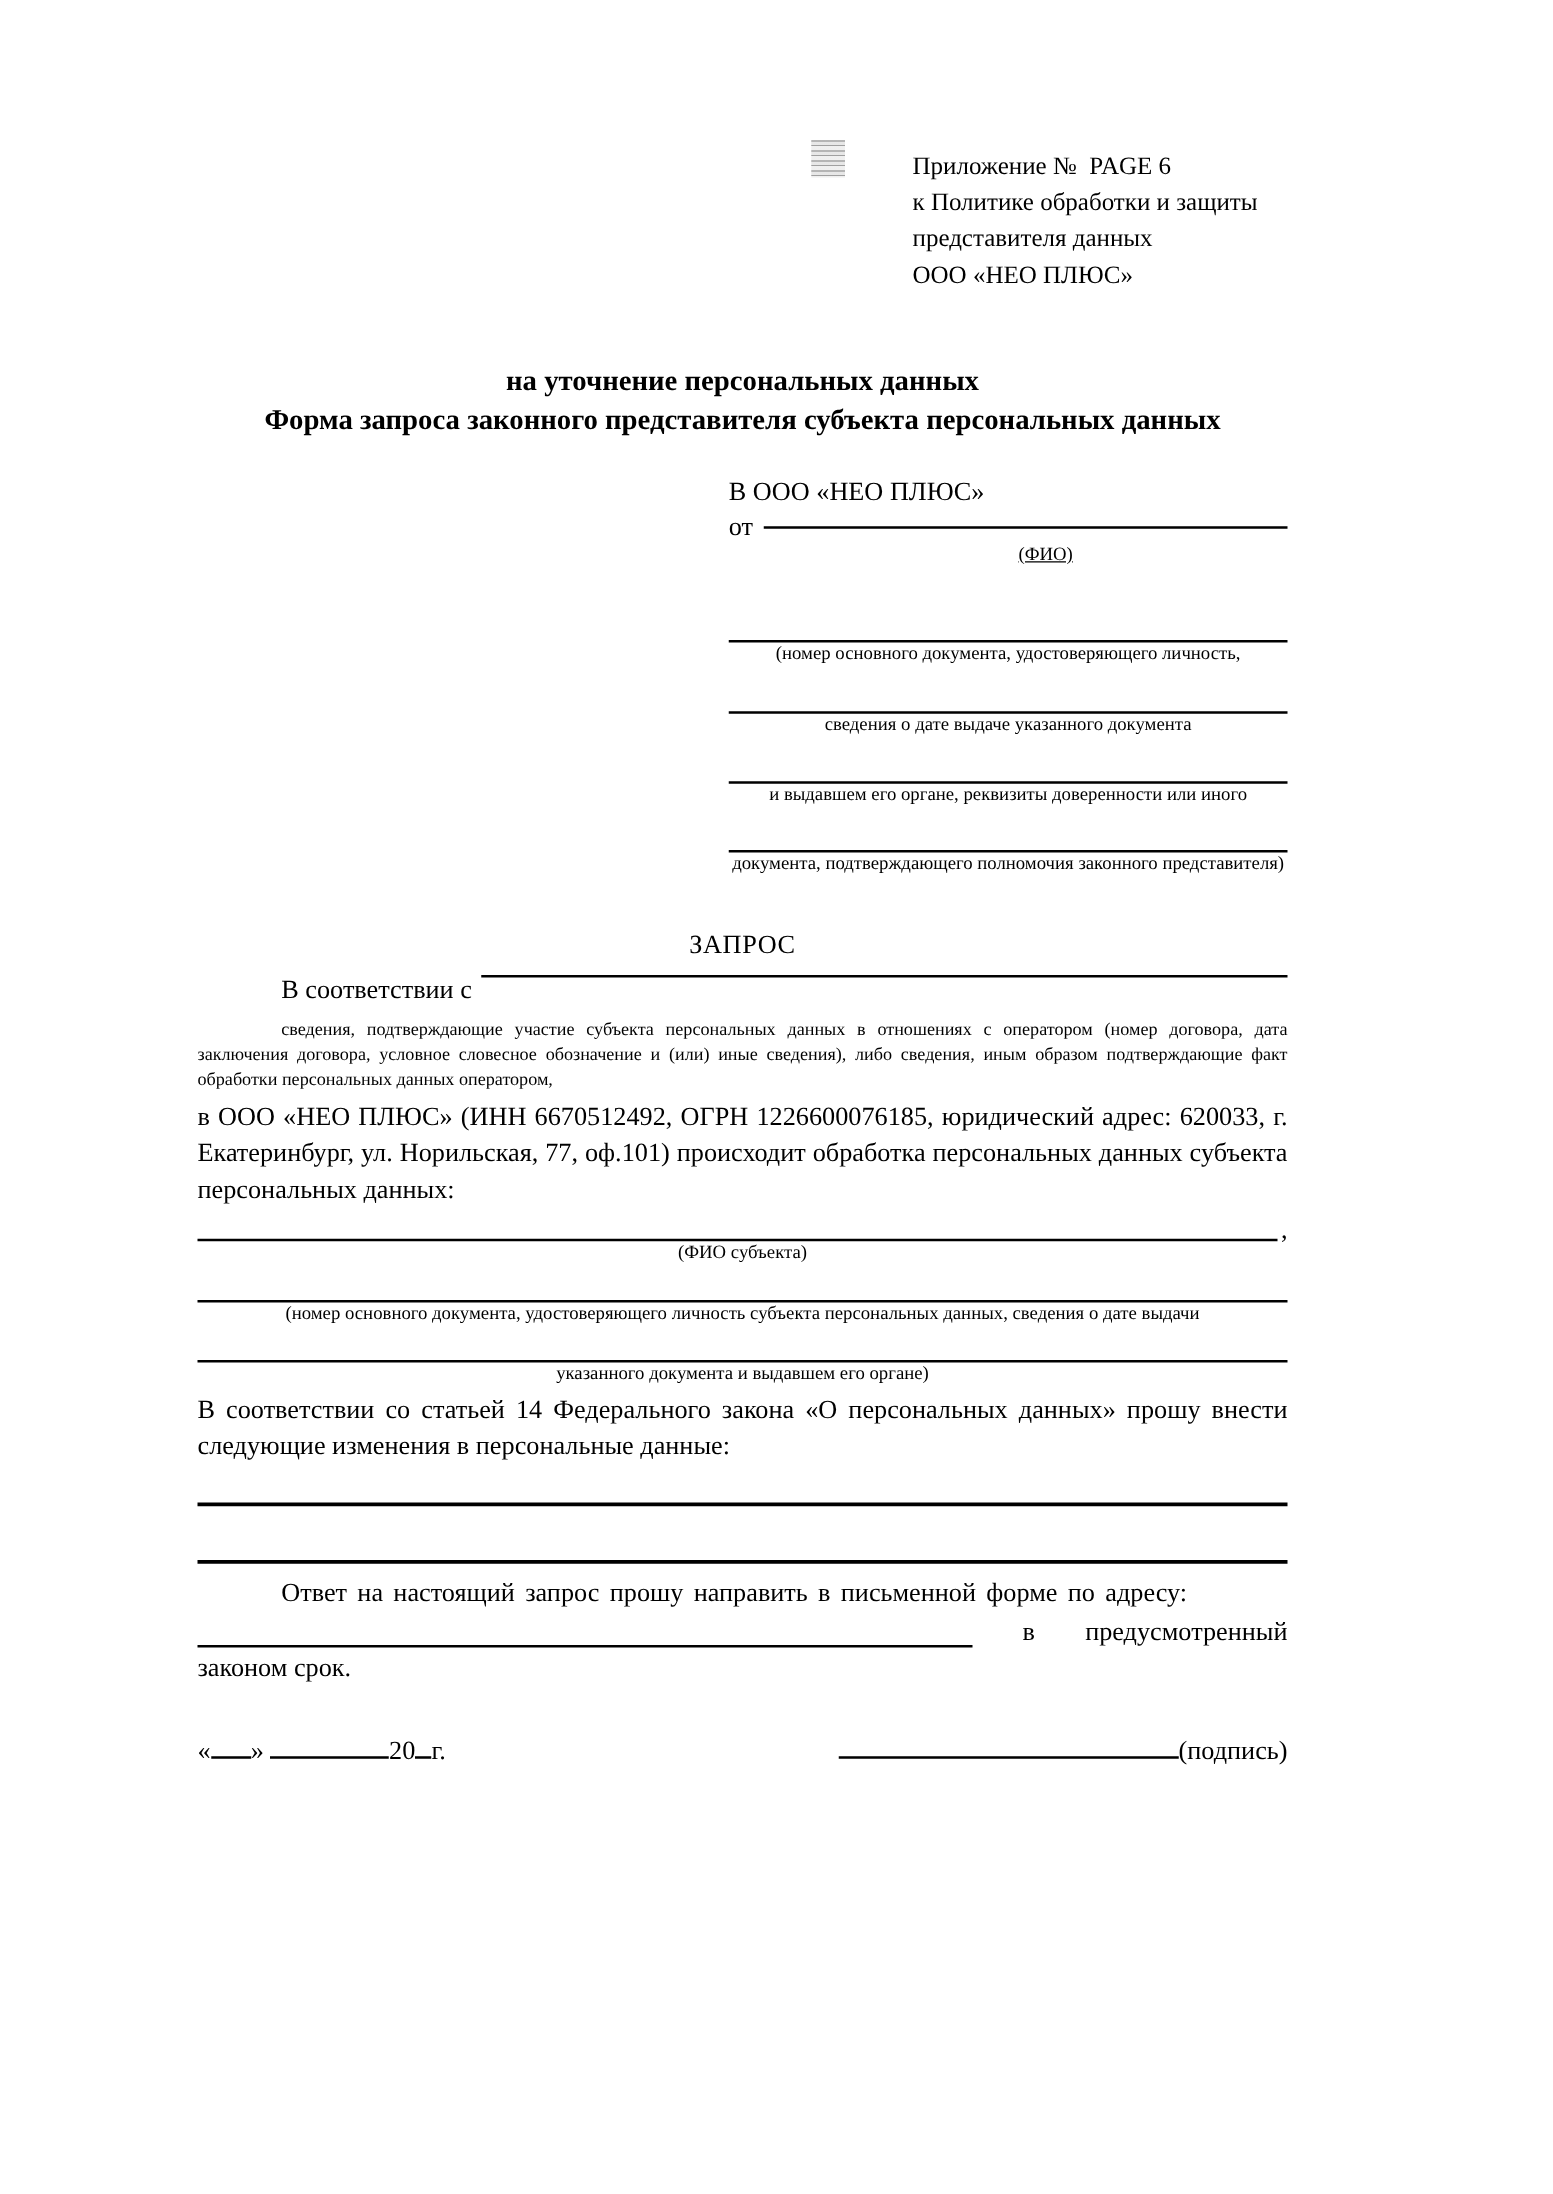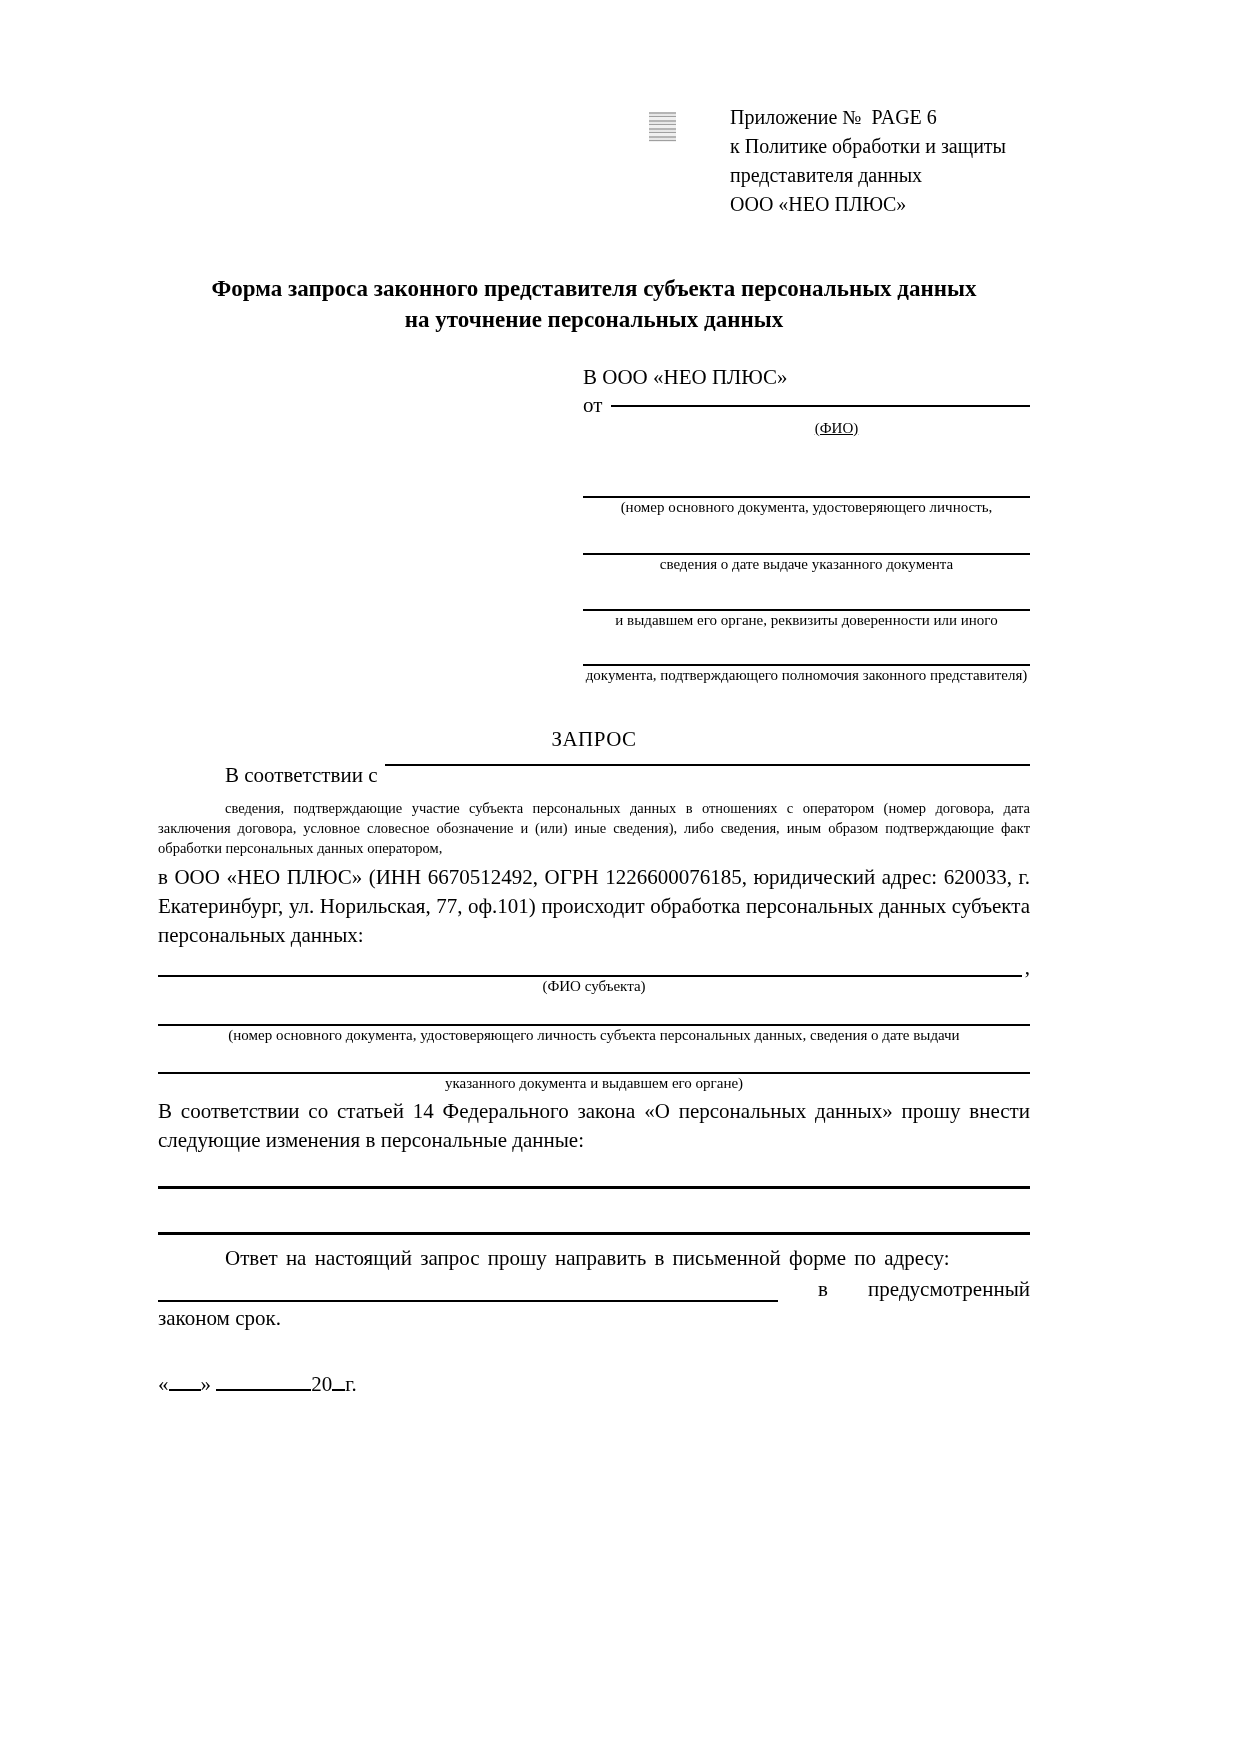--- a/index.html
+++ b/index.html
@@ -3,21 +3,21 @@
 <meta charset="utf-8">
 <style>
   html,body { margin:0; padding:0; background:#ffffff; }
   .page {
     position:relative;
     width:1242px; height:1639px;
     background:#ffffff;
     color:#000;
     font-family:"Liberation Serif", serif;
     box-sizing:border-box;
-    padding:0 212px 0 158px;
+    padding:16px 212px 0 158px;
     overflow:hidden;
   }
   
   .doc-mark {
     position:absolute; left:649px; top:112px; width:27px; height:30px;
     background:repeating-linear-gradient(to bottom,
       #a8a8a8 0 2px, #e3e3e3 2px 4px, #8f8f8f 4px 5px, #ededed 5px 8px);
     opacity:.85;
   }
   .header-block {
@@ -70,22 +70,22 @@
   <div class="doc-mark"></div>
 
   <div class="header-block">
     <div class="hline">Приложение №  PAGE 6</div>
     <div class="hline">к Политике обработки и защиты</div>
     <div class="hline">представителя данных</div>
     <div class="hline">ООО «НЕО ПЛЮС»</div>
   </div>
 
   <div class="title">
+    <div>на уточнение персональных данных</div>
     <div>Форма запроса законного представителя субъекта персональных данных</div>
-    <div>на уточнение персональных данных</div>
   </div>
 
   <div class="addressee">
     <div class="addr-org">В ООО «НЕО ПЛЮС»</div>
     <div class="from-row">
       <span>от</span>
       <span class="from-line"></span>
     </div>
     <div class="caption fio-caption">(ФИО)</div>
 
@@ -139,15 +139,18 @@
     <span>предусмотренный</span>
   </div>
 
   <div class="answer-l3">законом срок.</div>
 
   <div class="sig-row">
     <span class="sig-left">
       <span>«</span><span class="blank w30"></span><span>»</span>
       <span class="blank w95"></span><span>20</span><span class="blank w12"></span><span>г.</span>
     </span>
+    <span class="sig-right">
+      <span class="blank sig-line"></span><span>(подпись)</span>
+    </span>
   </div>
 
 </div>
 
 </body></html>

